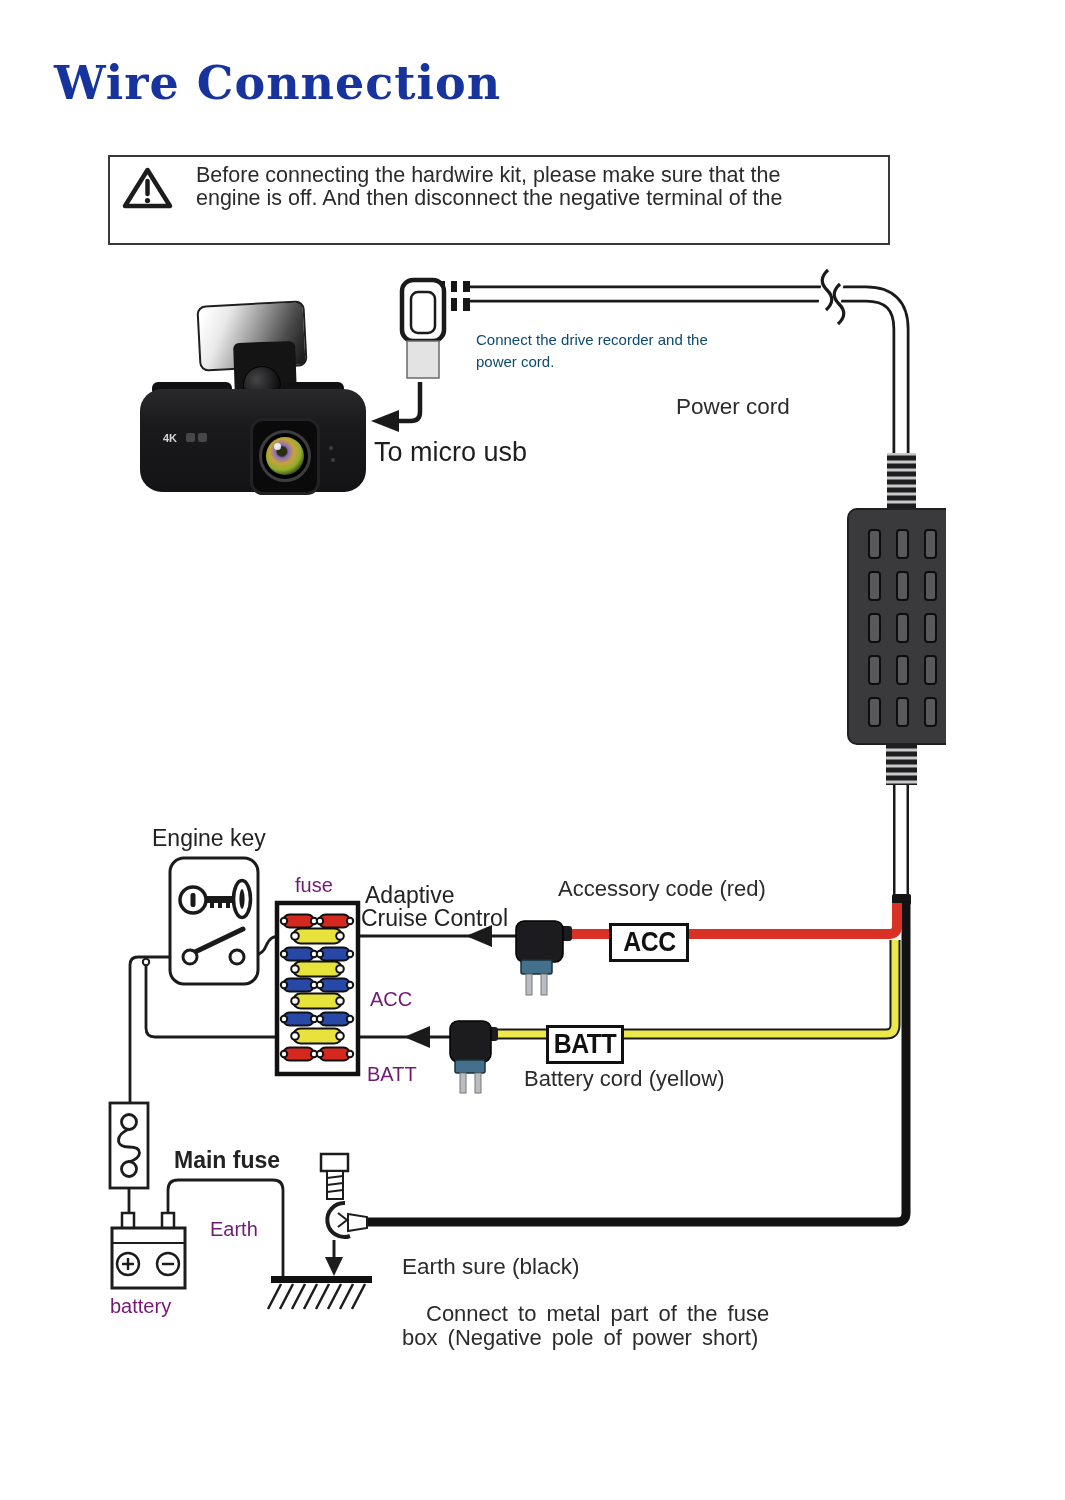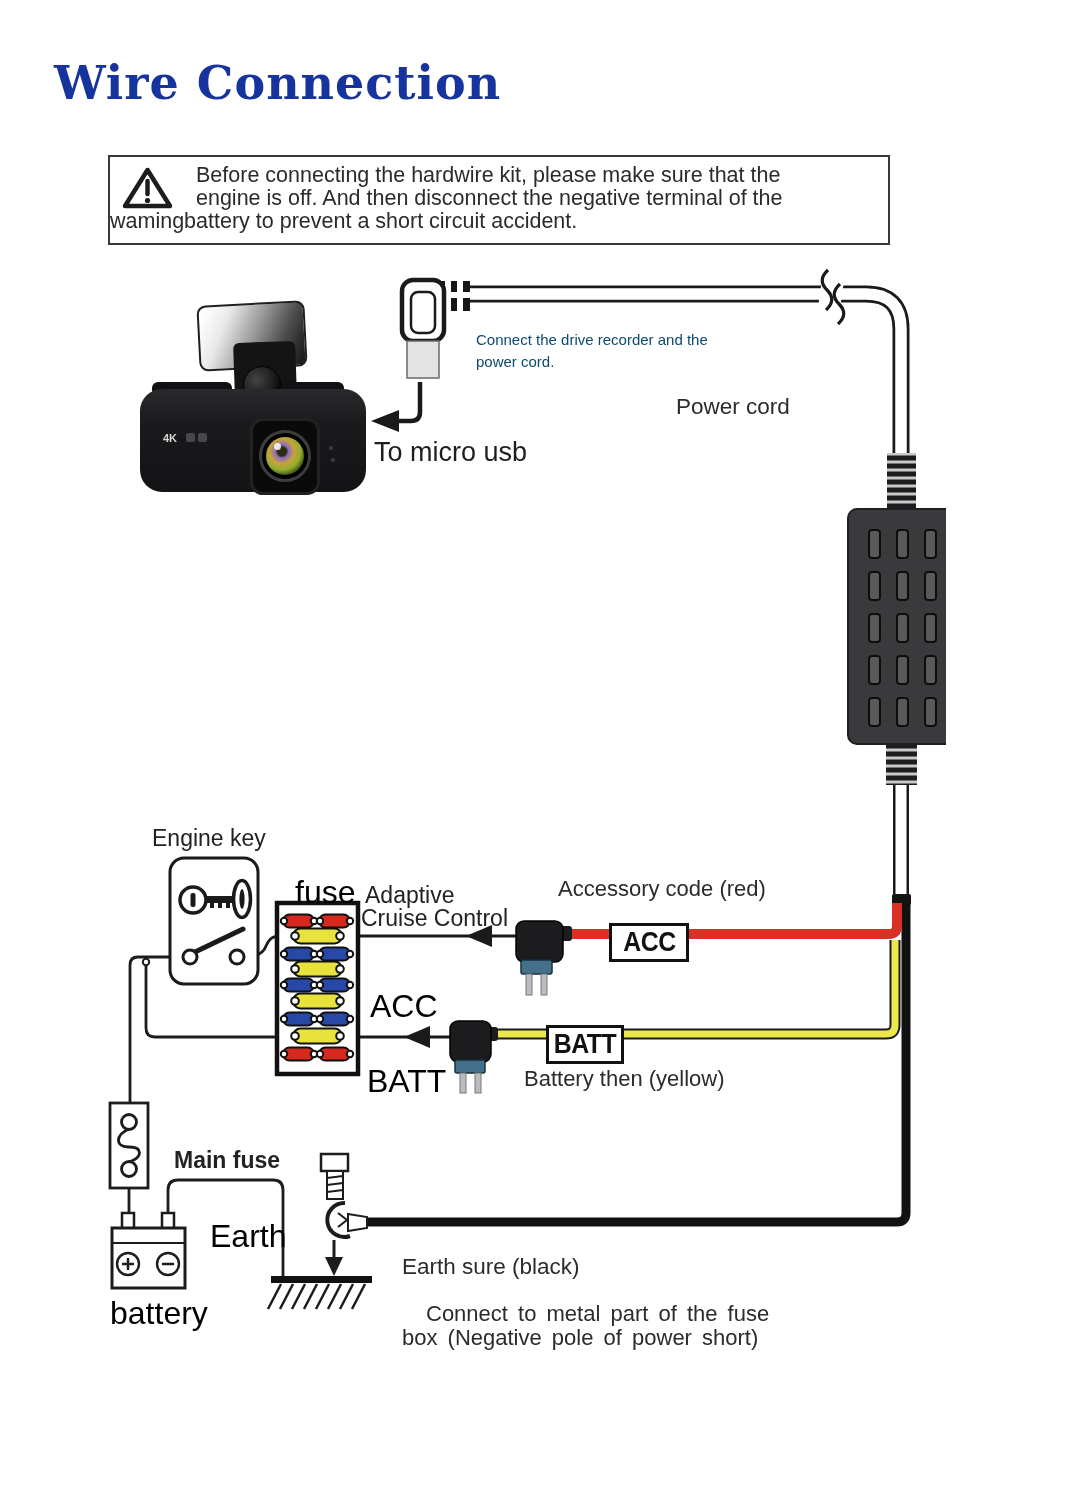--- a/index.html
+++ b/index.html
@@ -4,21 +4,21 @@
 <style>
   html,body{margin:0;padding:0;background:#ffffff;}
   #canvas{position:relative;width:946px;height:1500px;background:#fff;overflow:hidden;
           font-family:"Liberation Sans", sans-serif;color:#1c1c1c;}
   #diagram-svg{position:absolute;left:0;top:0;}
   .abs{position:absolute;white-space:nowrap;}
   .page-title{font-family:"DejaVu Serif", serif;font-weight:bold;font-size:46px;letter-spacing:1px;}
   .warn-box{border:2px solid #3a3a3a;width:778px;height:86px;}
   .warn-text{font-size:21.5px;color:#2b2b2b;}
   .note{font-size:15px;color:#0c4a6e;margin-left:24px;}
-  .big-label{font-size:32px;color:#000000;}
+  .big-label{font-size:20px;color:#701a75;}
   .mid-label{font-size:23px;color:#222;}
   .small-label{font-size:22px;color:#2b2b2b;}
   .tag-box{background:#fff;border:3px solid #111;display:flex;align-items:center;justify-content:center;}
   .tag-text{font-weight:800;font-size:27px;color:#111;transform:scaleX(.92);letter-spacing:-0.5px;}
   .spread{word-spacing:4px;}
   
   .cam{position:absolute;width:232px;height:202px;}
   .cam *{position:absolute;}
   .cam-plate{left:60px;top:7px;width:104px;height:62px;border:2px solid #1f1f1f;border-radius:9px;
              background:linear-gradient(115deg,#ffffff 5%,#e9e9e9 25%,#9d9d9d 50%,#4e4e4e 75%,#1e1e1e 95%);
@@ -282,42 +282,41 @@
     <line x1="147.5" y1="181" x2="147.5" y2="194" stroke="#1c1c1c" stroke-width="4.5" stroke-linecap="round"></line>
     <circle cx="147.5" cy="200.5" r="2.6" fill="#1c1c1c"></circle>
   </g>
 </svg>
 
 <div class="abs page-title" style="left: 54px; top: 56px; color: rgb(22, 51, 158);">Wire Connection</div>
 
 <div class="abs warn-box" style="left:108px;top:155px;"></div>
 <div class="abs warn-text" style="left:196px;top:186px;">engine is off. And then disconnect the negative terminal of the</div>
 <div class="abs warn-text" style="left:196px;top:163px;">Before connecting the hardwire kit, please make sure that the</div>
-<div class="abs warn-text" style="left:110px;top:209px;">wamingbattery to prevent a short circuit accident.</div>
 
 <div class="abs note" style="left:452px;top:331px;">Connect the drive recorder and the</div>
 <div class="abs note" style="left:452px;top:353px;">power cord.</div>
 <div class="abs small-label" style="left:676px;top:394px;font-size:22.5px;">Power cord</div>
 <div class="abs" style="left:374px;top:437px;font-size:27px;color:#1e1e1e;">To micro usb</div>
 
 <div class="abs mid-label" style="left:152px;top:825px;">Engine key</div>
 <div class="abs big-label" style="left:295px;top:874px;">fuse</div>
 <div class="abs mid-label" style="left:365px;top:882px;">Adaptive</div>
 <div class="abs mid-label" style="left:361px;top:905px;">Cruise Control</div>
 <div class="abs small-label" style="left:558px;top:876px;">Accessory code (red)</div>
 
 <div class="abs tag-box" style="left:609px;top:923px;width:74px;height:33px;">
   <span class="tag-text">ACC</span>
 </div>
 <div class="abs big-label" style="left:370px;top:988px;">ACC</div>
 <div class="abs big-label" style="left:367px;top:1063px;">BATT</div>
 <div class="abs tag-box" style="left:546px;top:1025px;width:72px;height:33px;">
   <span class="tag-text">BATT</span>
 </div>
-<div class="abs small-label" style="left:524px;top:1066px;">Battery then (yellow)</div>
+<div class="abs small-label" style="left:524px;top:1066px;">Battery cord (yellow)</div>
 
 <div class="abs mid-label" style="left:174px;top:1147px;font-weight:bold;">Main fuse</div>
 <div class="abs big-label" style="left:210px;top:1218px;">Earth</div>
 <div class="abs big-label" style="left:110px;top:1295px;">battery</div>
 <div class="abs small-label" style="left:402px;top:1254px;font-size:22.5px;">Earth sure (black)</div>
 <div class="abs small-label spread" style="left:402px;top:1301px;margin-left:24px;">Connect to metal part of the fuse</div>
 <div class="abs small-label spread" style="left:402px;top:1325px;">box (Negative pole of power short)</div>
 
 <div class="cam" style="left:138px;top:296px;">
   <div class="cam-plate"></div>

